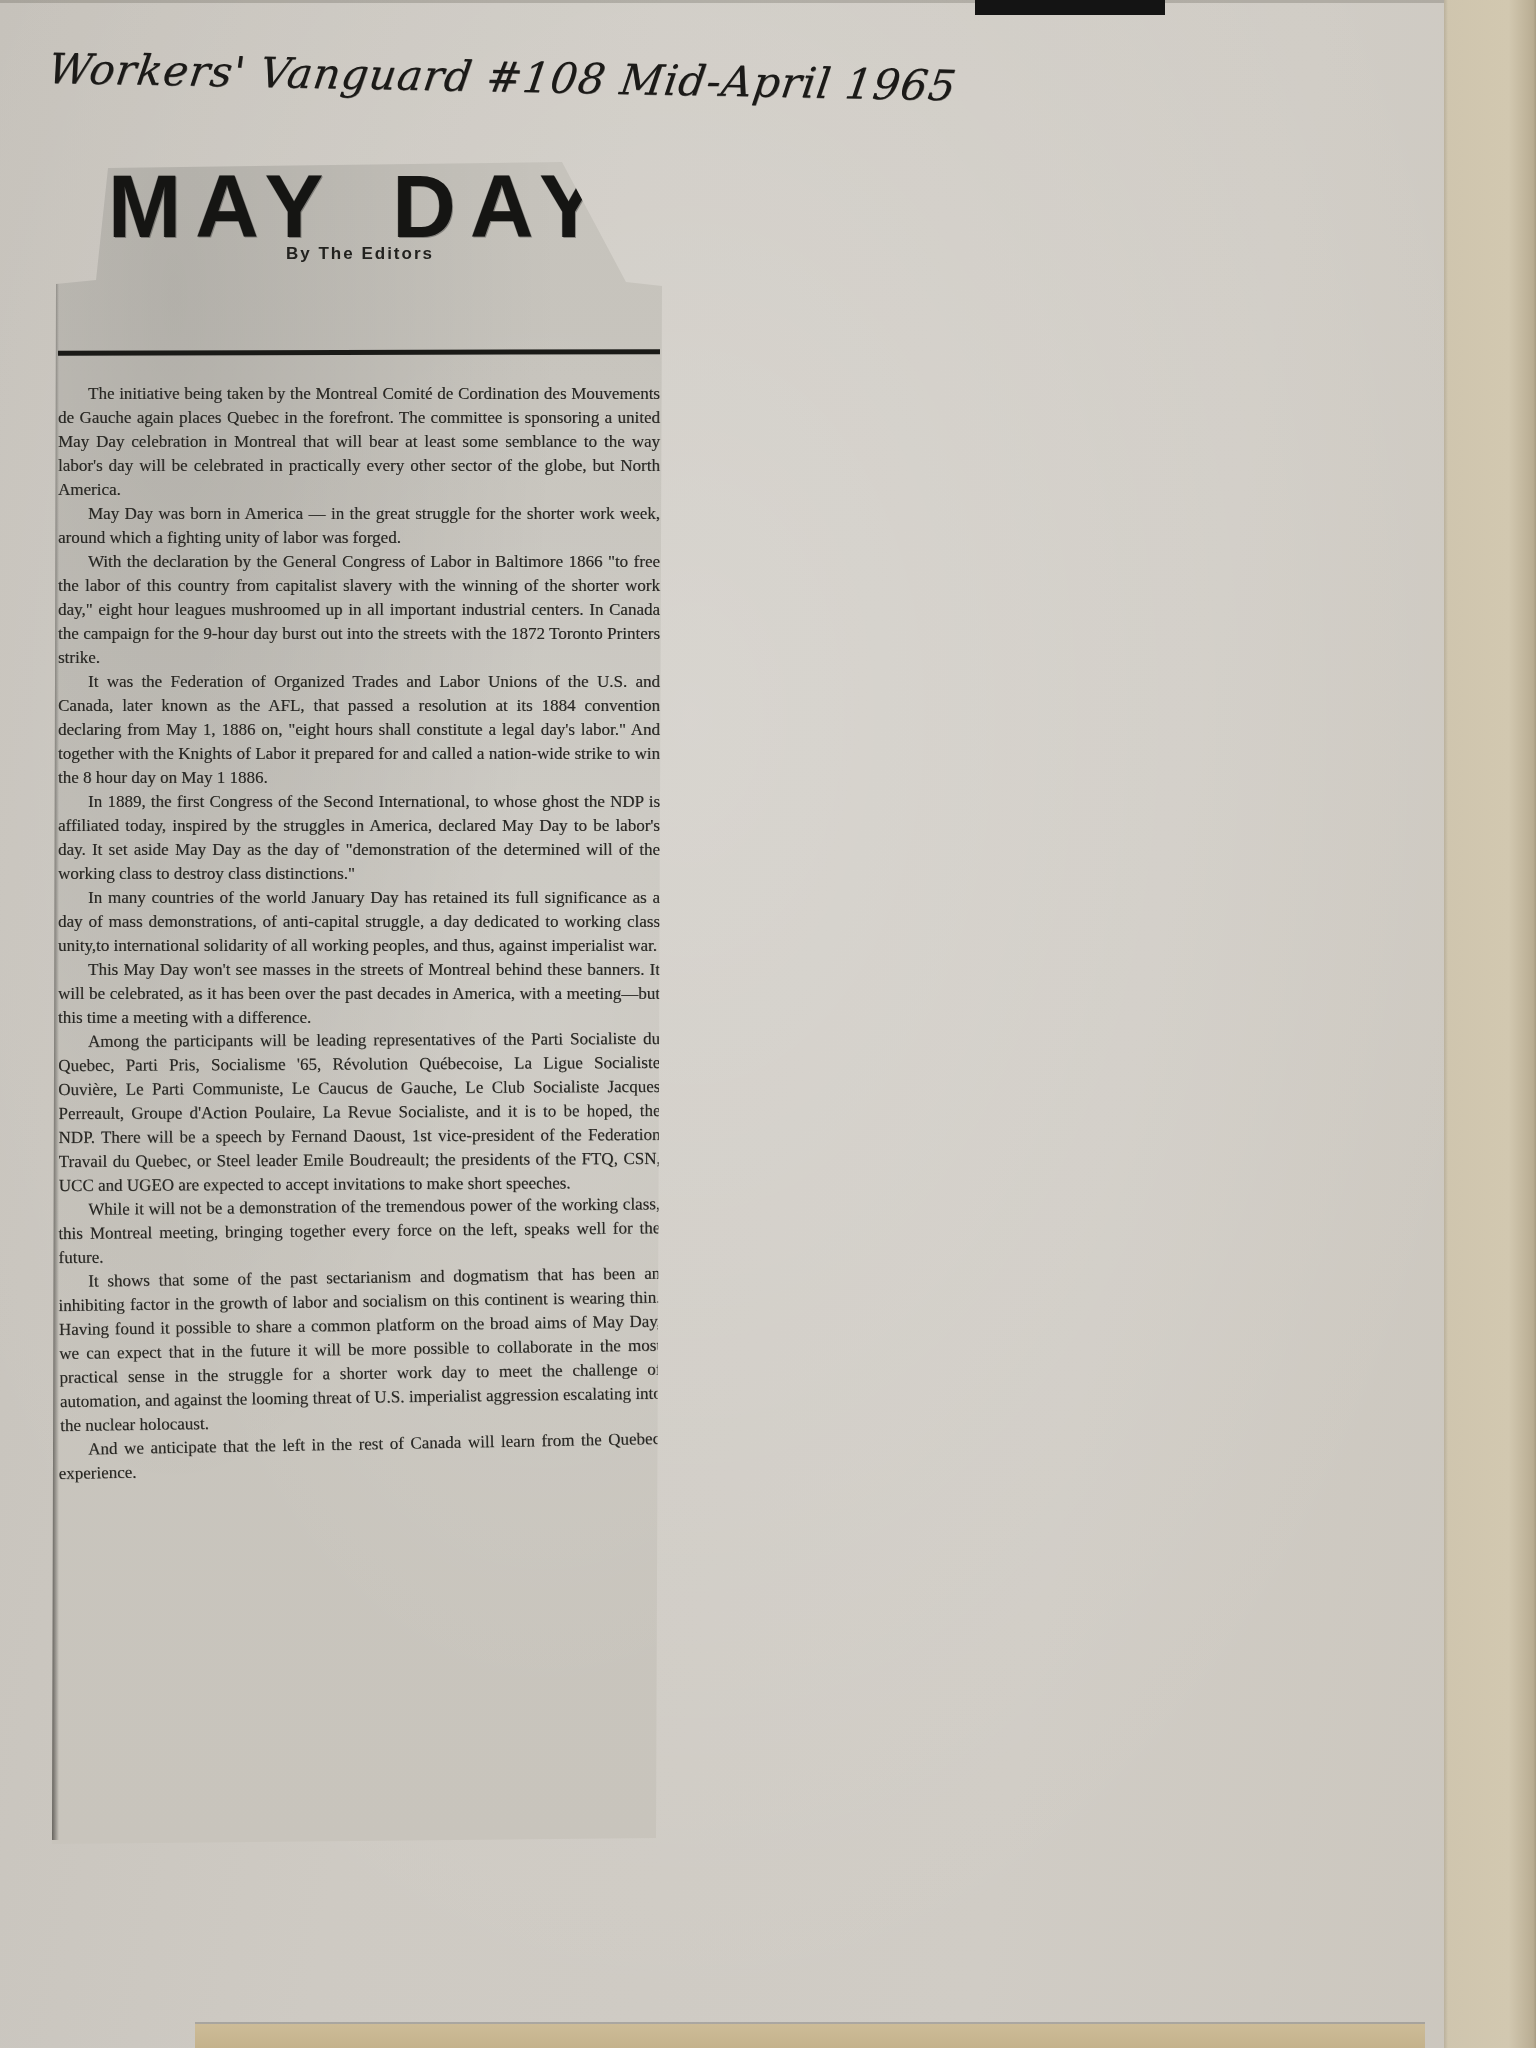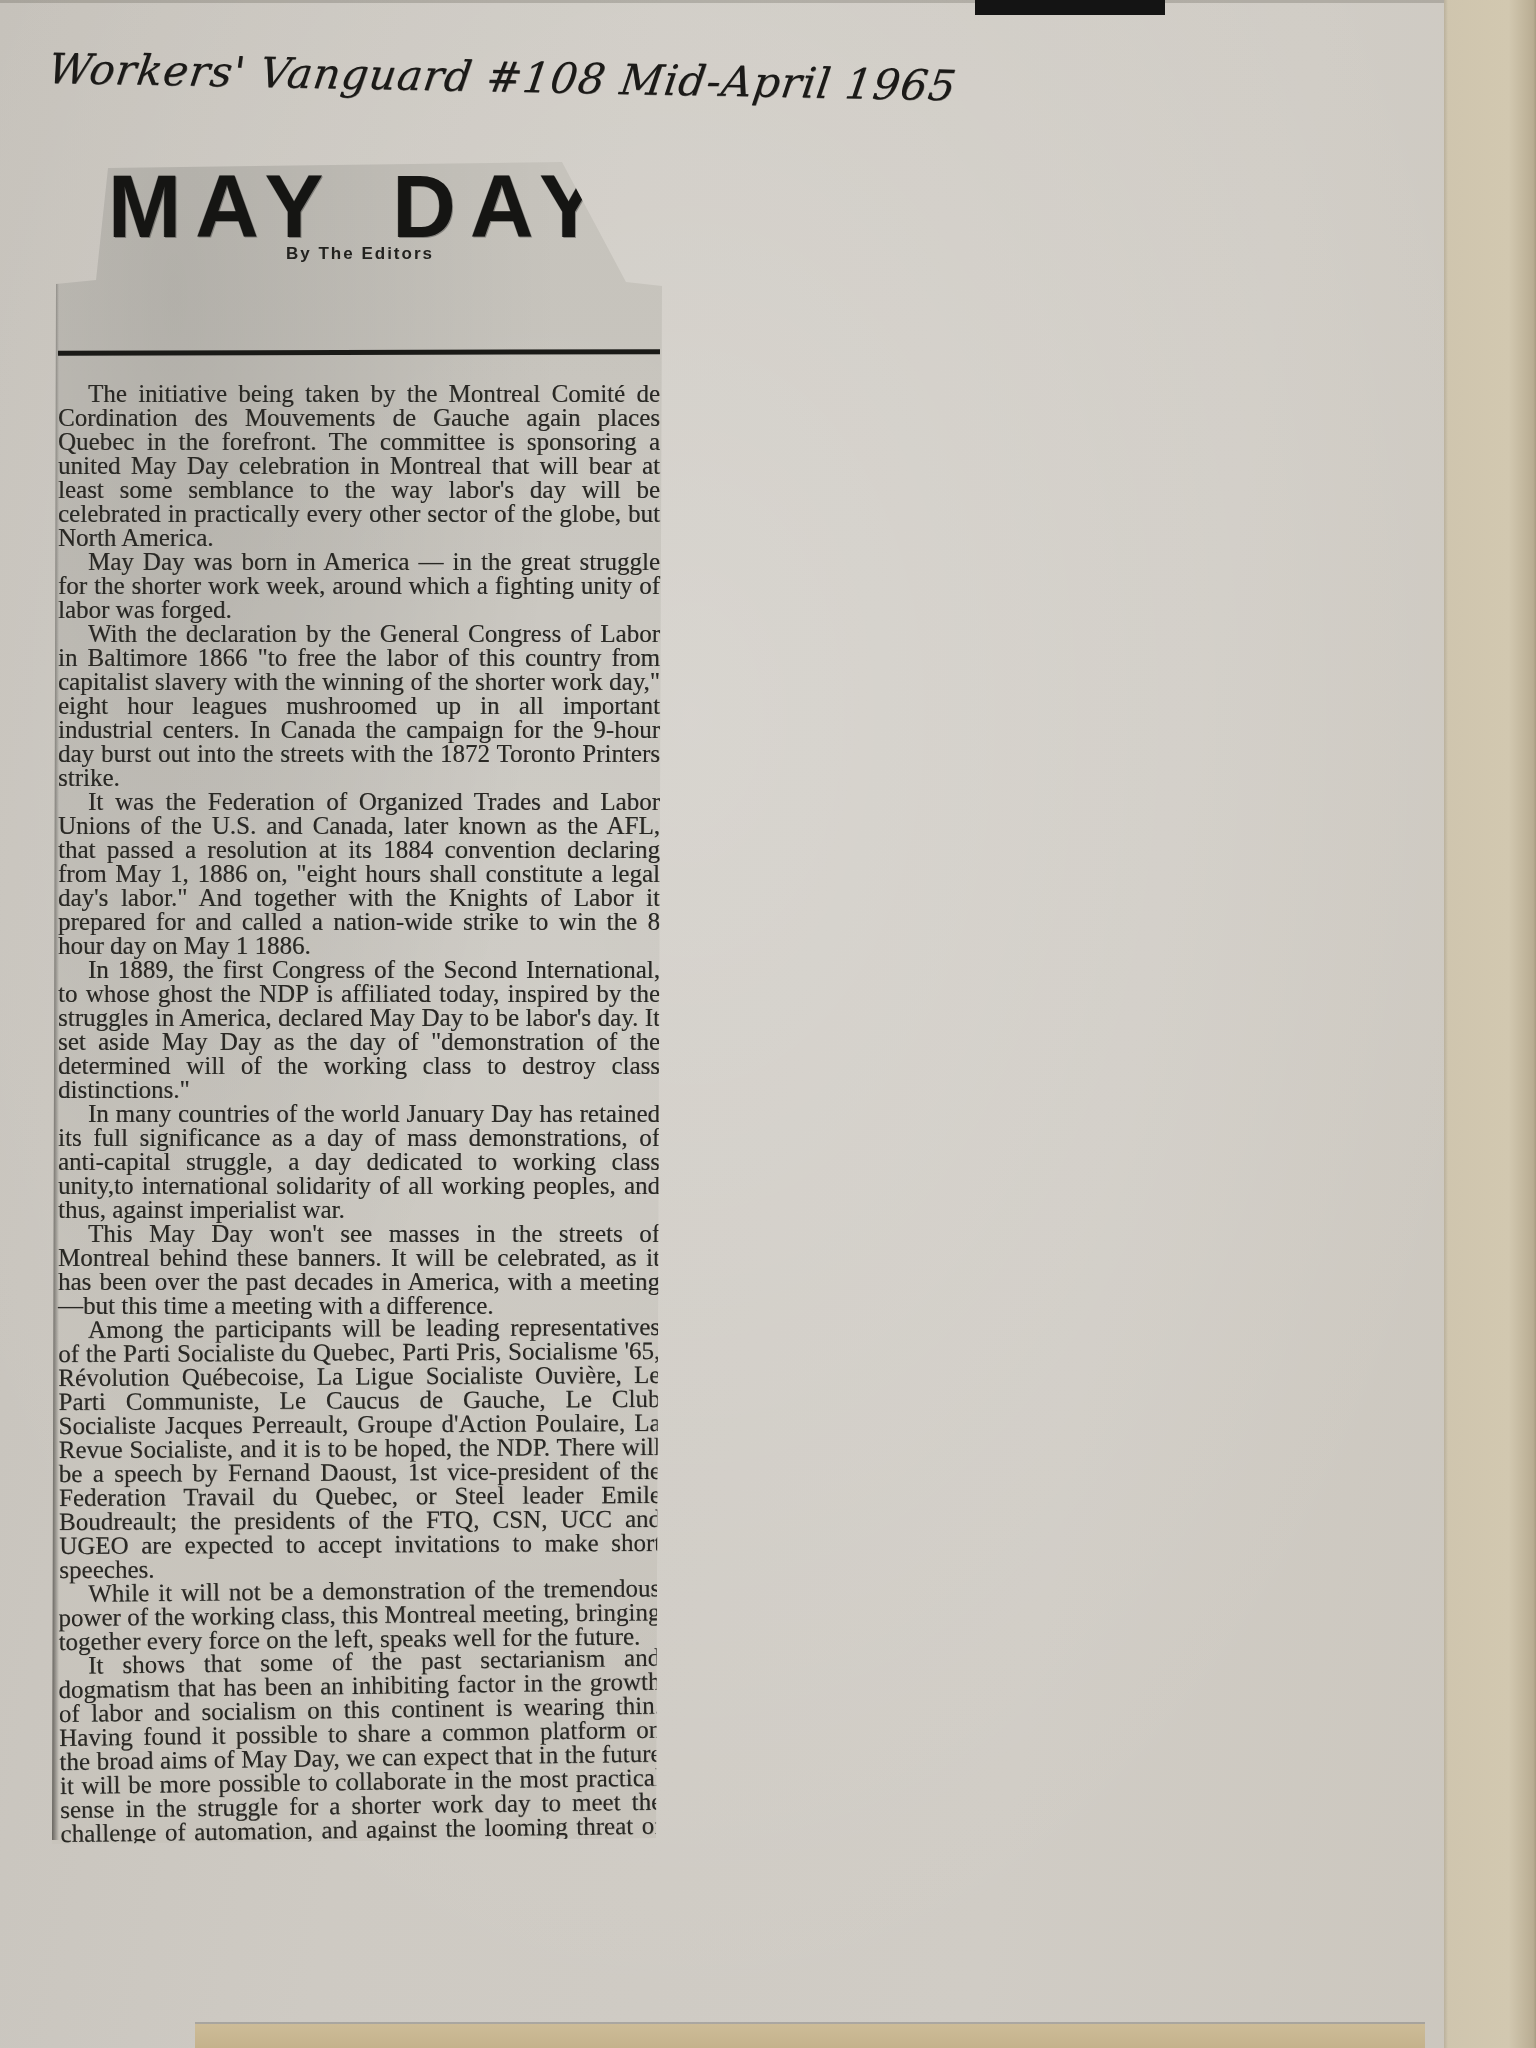--- a/index.html
+++ b/index.html
@@ -80,21 +80,21 @@
     letter-spacing:2px;
     color:#22221f;
   }
   .headline-rule{
     position:absolute;left:8px;top:190px;width:602px;height:5px;
     background:#1a1a17;
     transform:rotate(-0.15deg);
   }
   .article{
     position:absolute;left:8px;top:222px;width:602px;
-    font-size:25px;
+    font-size:17px;
     line-height:24px;
     color:#292824;
     text-align:justify;
   }
   .article p{
     margin:0;
     text-indent:30px;
     transform-origin:left top;
     text-shadow:0.4px 0.3px 0 rgba(41,40,36,0.45);
   }

